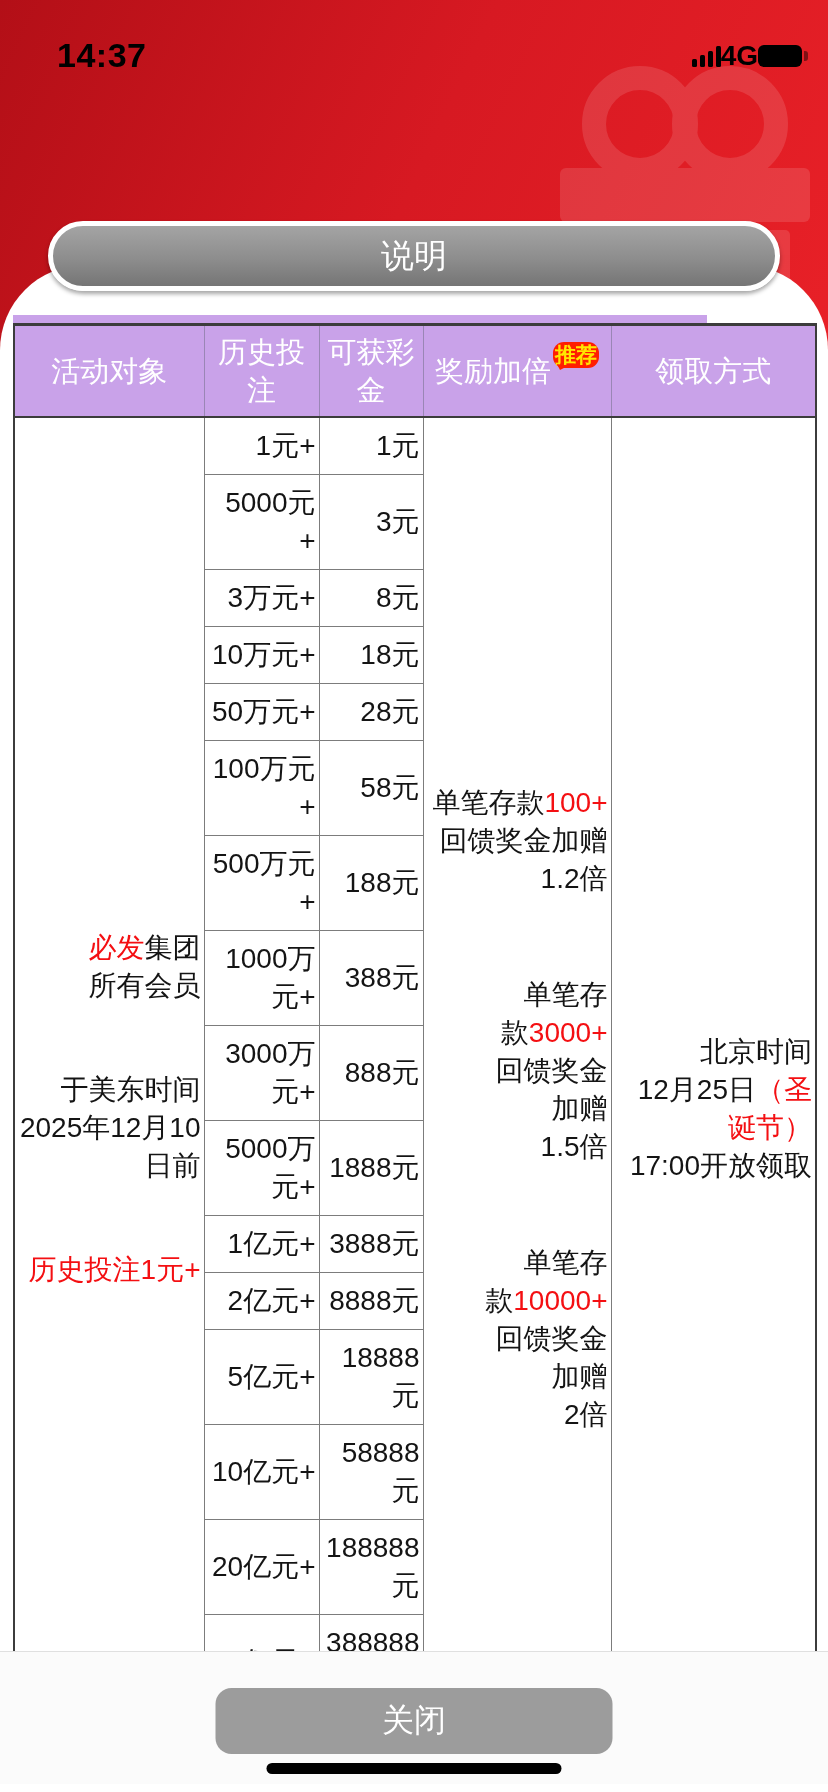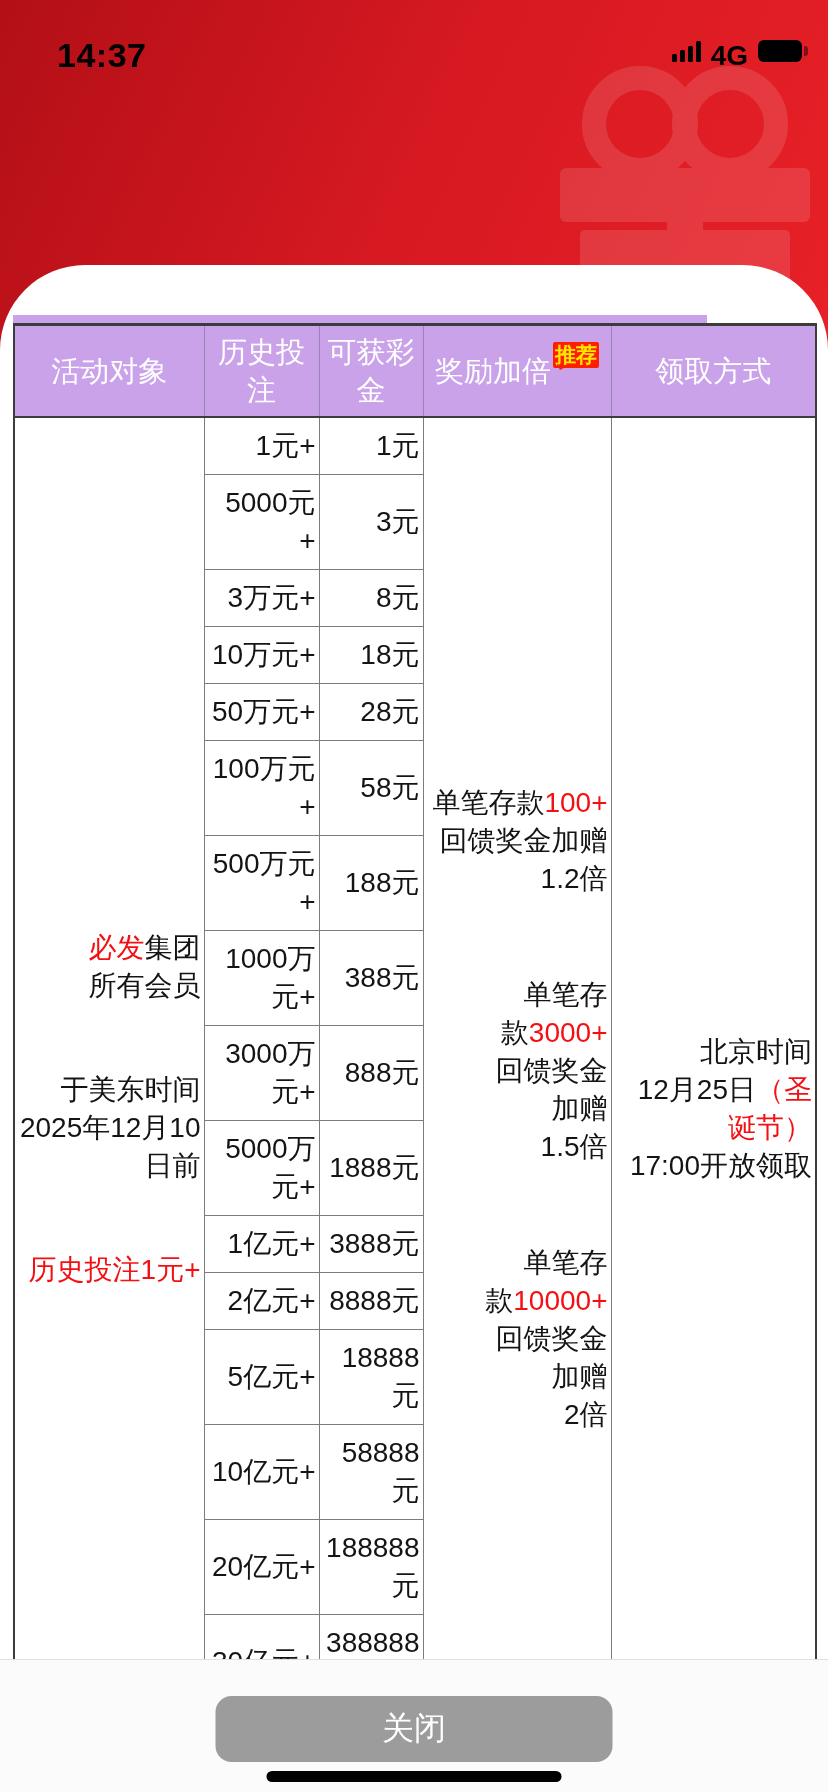--- a/index.html
+++ b/index.html
@@ -4,21 +4,21 @@
 <style>
   html,body{margin:0;padding:0;background:#000;}
   .screen{
     position:relative;width:828px;height:1792px;overflow:hidden;
     font-family:"Liberation Sans","DejaVu Sans",sans-serif;
     background:linear-gradient(115deg,#b30f17 0%,#d71922 30%,#ee2329 70%,#ef2c2e 100%);
   }
   
   .status-bar{position:absolute;top:32px;left:0;right:0;height:48px;color:#000;z-index:30;}
   .status-time{position:absolute;left:57px;top:4px;font-size:34px;font-weight:bold;letter-spacing:.5px;}
-  .status-right{position:absolute;right:26px;top:8px;display:flex;align-items:flex-start;gap:10px;}
+  .status-right{position:absolute;right:26px;top:8px;display:flex;align-items:center;gap:0;}
   .sig{display:flex;align-items:flex-end;gap:3px;height:22px;}
   .sig i{display:block;width:5px;background:#000;border-radius:1.5px;}
   .sig i:nth-child(1){height:8px;}.sig i:nth-child(2){height:12px;}
   .sig i:nth-child(3){height:16px;}.sig i:nth-child(4){height:21px;}
   .net{font-size:28px;font-weight:600;}
   .bat{position:relative;width:44px;height:22px;}
   .bat .body{position:absolute;inset:0;background:#000;border-radius:6px;}
   .bat .tip{position:absolute;right:-6px;top:6px;width:4px;height:10px;background:rgba(0,0,0,.45);border-radius:0 3px 3px 0;}
   
   .gift{position:absolute;top:56px;right:12px;z-index:1;}
@@ -41,28 +41,28 @@
     border-left:2px solid #3c3c3c;border-right:2px solid #3c3c3c;}
   thead th{background:var(--header-purple,#c9a2e9);color:#fff;font-weight:normal;
     font-size:29px;line-height:38px;padding:7px 4px;text-align:center;
     border-top:3px solid #3c3c3c;border-bottom:2px solid #3c3c3c;
     border-left:1px solid #9a86b5;border-right:1px solid #9a86b5;}
   tbody td{border:1px solid #7c7c7c;text-align:right;vertical-align:middle;
     font-size:28px;line-height:38px;color:#141414;padding:9px 3px;background:#fff;}
   .red{color:var(--accent-red,#f40f12);}
   .badge{position:relative;display:inline-block;vertical-align:top;margin-left:2px;
     transform:translateY(-10px);background:var(--badge-bg,#ff1e00);color:var(--badge-text,#ffe800);
-    font-size:21px;line-height:24px;font-weight:bold;padding:1px 2px;border-radius:2px;}
+    font-size:21px;line-height:24px;font-weight:bold;padding:1px 2px;border-radius:11px;}
   .badge::after{content:"";position:absolute;left:2px;bottom:-7px;
     border:5px solid transparent;border-top-color:var(--badge-bg,#ff1e00);transform:rotate(18deg);}
   .paras{padding-top:90px;}
   .cell-activity .para + .para{margin-top:66px;}
   .cell-reward .para + .para{margin-top:78px;margin-left:47px;}
   
-  .footer{position:absolute;left:0;right:0;bottom:0;height:132px;background:#fbfbfb;
+  .footer{position:absolute;left:0;right:0;bottom:8px;height:132px;background:#fbfbfb;
     border-top:1px solid #e0e0e0;z-index:20;text-decoration:underline;}
   .close-btn{position:absolute;left:50%;top:36px;transform:translateX(-50%);
     width:397px;height:66px;background:#9c9c9c;border:none;border-radius:16px;
     color:#fff;font-size:32px;display:flex;align-items:center;justify-content:center;
     cursor:pointer;font-family:inherit;}
   .home-indicator{position:absolute;left:50%;bottom:10px;transform:translateX(-50%);
     width:295px;height:11px;border-radius:7px;background:#000;}
 </style>
 </head>
 <body>
@@ -92,20 +92,21 @@
       <span class="bat">
           <span class="body"></span>
           <span class="tip"></span>
         </span>
     </div>
   </div>
 
 
   <div class="panel"></div>
 
+  <button class="note-btn">说明</button>
 
   <div class="table-wrap">
     <div class="purple-strip"></div>
     <table>
       <colgroup>
         <col style="width:190px">
           <col style="width:115px">
           <col style="width:104px">
         <col style="width:188px">
           <col style="width:205px">

